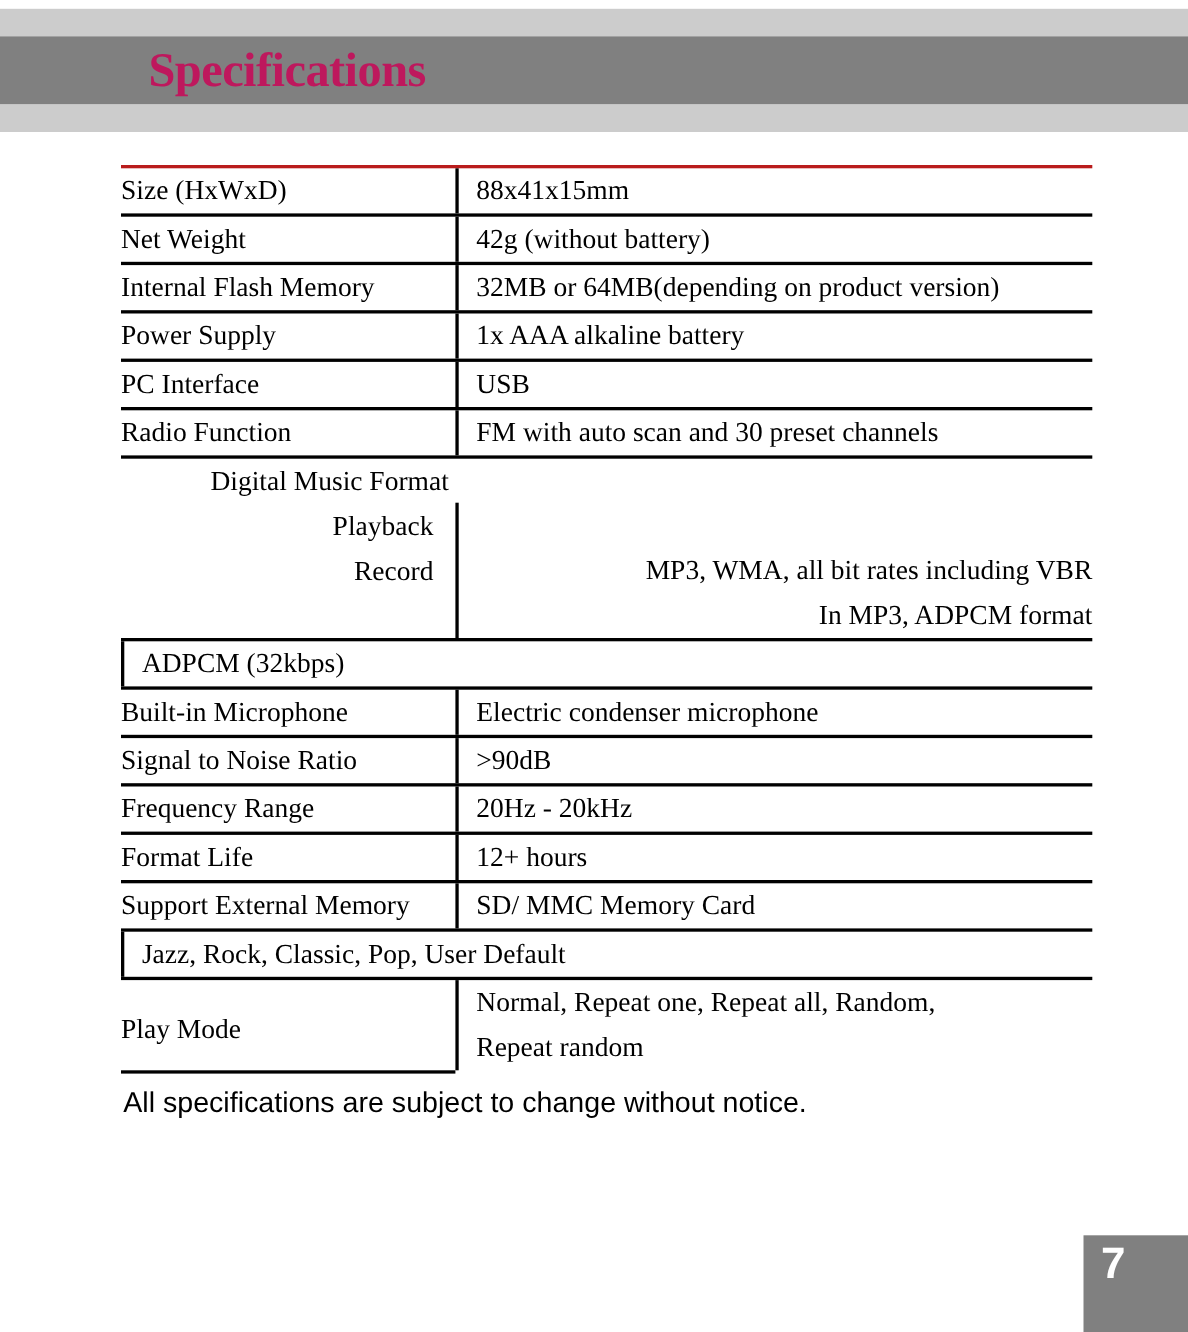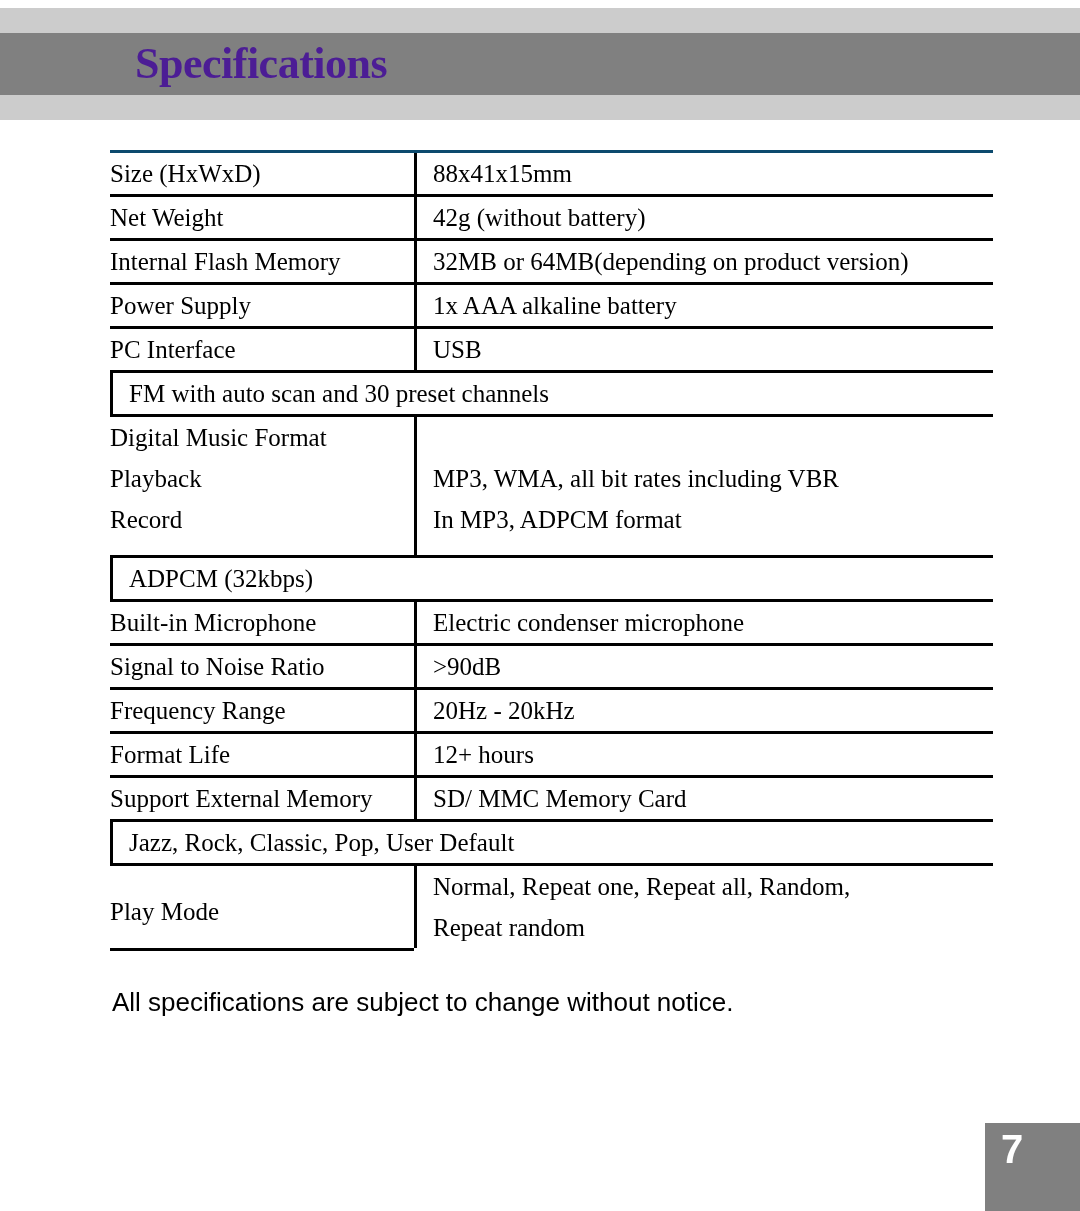--- a/index.html
+++ b/index.html
@@ -50,40 +50,40 @@
     background: #cccccc;
   }
   .page-title {
     position: absolute;
     left: 135px;
     top: 33px;
     height: 62px;
     line-height: 62px;
     font-size: 44px;
     font-weight: bold;
-    color: #4c1d95;
+    color: #be185d;
     letter-spacing: -0.5px;
     white-space: nowrap;
   }
 
   
   .spec-table {
     position: absolute;
     left: 110px;
     top: 150px;
     width: 883px;
   }
   .spec-row {
     position: relative;
     display: flex;
     align-items: stretch;
     border-top: 3px solid #000000;
   }
   .spec-table .spec-row:first-child {
-    border-top: 3px solid #0c4a6e;
+    border-top: 3px solid #b91c1c;
   }
   .spec-table .table-bottom {
     border-top: 3px solid #000000;
     height: 0;
     width: 304px;   
   }
   .cell-label {
     width: 304px;
     min-width: 304px;
     box-sizing: border-box;
@@ -110,26 +110,28 @@
   .row-music .cell-label {
     flex-direction: column;
     align-items: stretch;
     justify-content: flex-start;
     height: 123px;
   }
   .row-music .cell-value {
     flex-direction: column;
     align-items: stretch;
     justify-content: flex-start;
-    height: 138px;
+    height: 123px;
+    margin-top: 40px;
   }
   .music-line {
     height: 41px;
     line-height: 41px;
     display: block;
+    text-align: right;
   }
   .music-line.sub {
     padding-right: 14px;
   }
 
   
   .row-playmode .cell-label {
     flex-direction: column;
     align-items: stretch;
     justify-content: flex-start;
@@ -208,20 +210,21 @@
   </div>
   <div class="spec-row row-std">
     <div class="cell-label">Power Supply</div>
     <div class="cell-value">1x AAA alkaline battery</div>
   </div>
   <div class="spec-row row-std">
     <div class="cell-label">PC Interface</div>
     <div class="cell-value">USB</div>
   </div>
   <div class="spec-row row-std">
+    <div class="cell-label">Radio Function</div>
     <div class="cell-value">FM with auto scan and 30 preset channels</div>
   </div>
 
   <div class="spec-row row-music">
     <div class="cell-label">
       <span class="music-line">Digital Music Format</span>
       <span class="music-line sub">Playback</span>
       <span class="music-line sub">Record</span>
     </div>
     <div class="cell-value">

